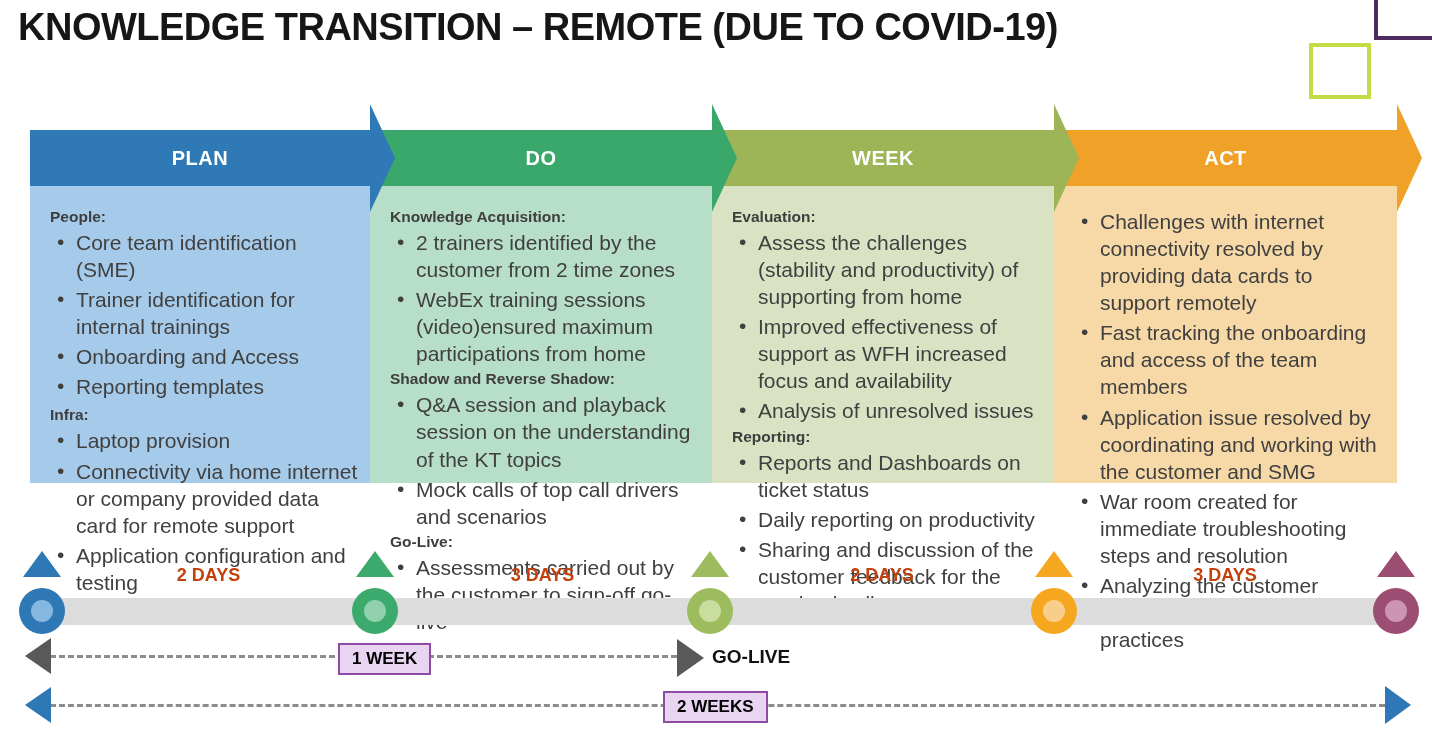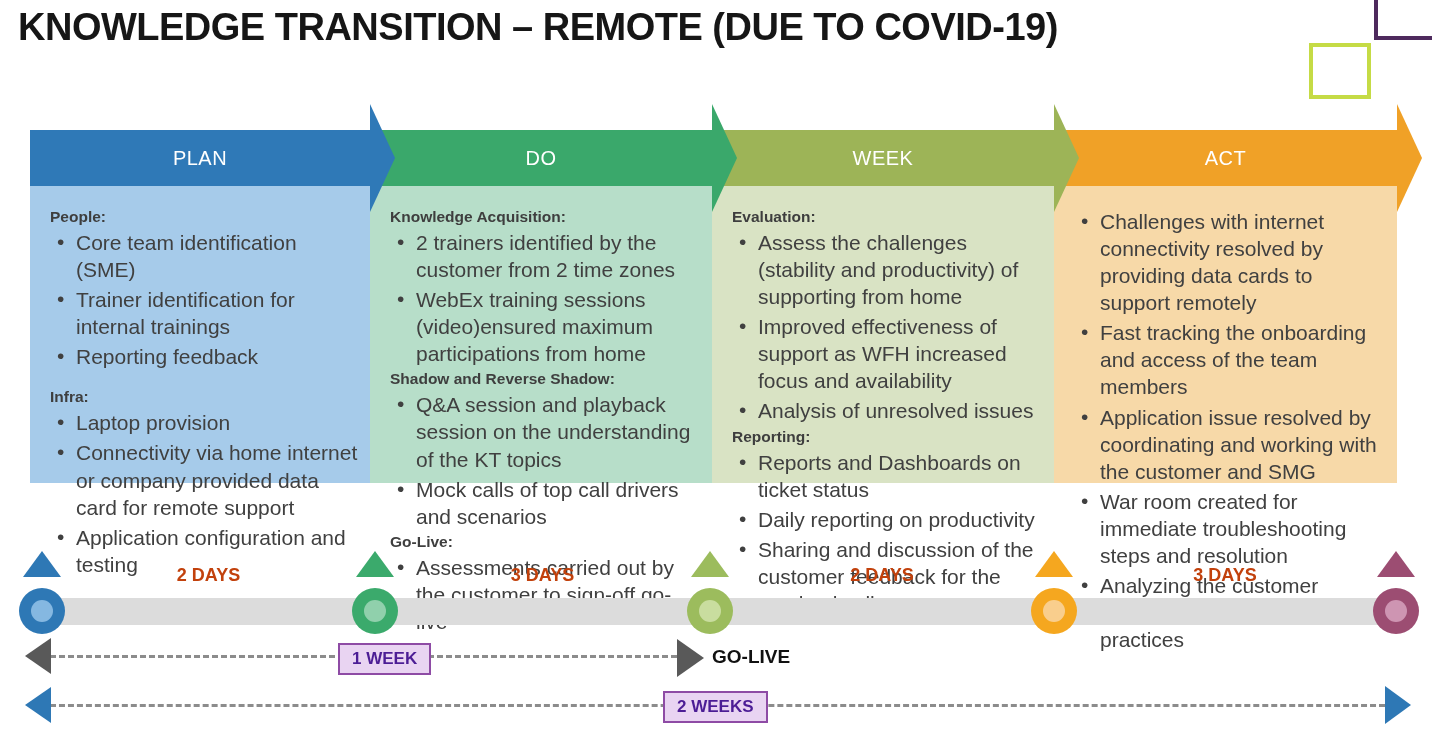--- a/index.html
+++ b/index.html
@@ -13,28 +13,28 @@
     white-space:nowrap;
   }
   .sq { position:absolute; background:transparent; }
   .sq.purple { left:1374px; top:-24px; width:54px; height:56px; border:4px solid #4E2A5D; }
   .sq.lime   { left:1309px; top:43px;  width:54px; height:48px; border:4px solid #C5DB45; }
 
   #arrowsvg { position:absolute; left:0; top:104px; width:1432px; height:120px; z-index:5; }
 
   .phase-header {
     position:absolute; top:130px; height:56px; line-height:56px; z-index:6;
-    text-align:center; color:#ffffff; font-weight:normal; font-size:20px; letter-spacing:0.5px;
+    text-align:center; color:#ffffff; font-weight:bold; font-size:20px; letter-spacing:0.5px;
   }
   .phase-body {
     position:absolute; top:186px; height:297px; box-sizing:border-box;
     padding:22px 12px 0 20px; z-index:1;
   }
   .section-heading { font-weight:bold; font-size:15.5px; color:#3E3E3E; margin:0 0 3px 0; }
-  .section.gap { margin-top:18px; }
+  .section.gap { margin-top:6px; }
   .phase-body ul { list-style:none; margin:0; padding:0; }
   .phase-body li {
     position:relative; padding-left:26px; margin-bottom:3px;
     font-size:21px; line-height:1.29; color:#404040;
   }
   .phase-body li::before { content:"•"; position:absolute; left:7px; top:-1px; color:#404040; }
 
   
   .duration {
     position:absolute; top:565px; transform:translateX(-50%);
@@ -53,21 +53,21 @@
   .arr.left  { border-top:18px solid transparent; border-bottom:18px solid transparent; }
   .arr.right { border-top:19px solid transparent; border-bottom:19px solid transparent; }
   .arr.gray-left  { left:25px; top:638px; border-right:26px solid #595959; }
   .arr.blue-left  { left:25px; top:687px; border-right:26px solid #2E78B5; }
   .arr.golive     { left:677px; top:639px; border-left:27px solid #595959; }
   .arr.blue-right { left:1385px; top:686px; border-left:26px solid #2E78B5; }
 
   .label-box {
     position:absolute; z-index:4; padding:4px 12px;
     background:#E9D4F2; border:2px solid #8E4BA5;
-    font-size:17px; font-weight:bold; color:#4c1d95; white-space:nowrap;
+    font-size:17px; font-weight:bold; color:#000000; white-space:nowrap;
   }
   .label-box.w1 { left:338px; top:643px; }
   .label-box.w2 { left:663px; top:691px; }
   .golive-label {
     position:absolute; left:712px; top:646px; z-index:3;
     font-size:19px; font-weight:bold; color:#111111; white-space:nowrap;
   }
 </style>
 </head>
 <body>
@@ -95,21 +95,22 @@
       <div class="phase-header" style="left: 712px; width: 342px;">WEEK</div>
       <div class="phase-header" style="left: 1054px; width: 343px;">ACT</div>
     </div>
   <div id="bodies">
       <div class="phase-body" style="left: 30px; width: 340px; background: rgb(166, 203, 234);">
         <div class="section">
           <div class="section-heading">People:</div>
           <ul>
             <li>Core team identification (SME)</li>
             <li>Trainer identification for internal trainings</li>
-            <li>Reporting feedback</li>
+            <li>Onboarding and Access</li>
+            <li>Reporting templates</li>
           </ul>
         </div>
         <div class="section gap">
           <div class="section-heading">Infra:</div>
           <ul>
             <li>Laptop provision</li>
             <li>Connectivity via home internet or company provided data card for remote support</li>
             <li>Application configuration and testing</li>
           </ul>
         </div>

